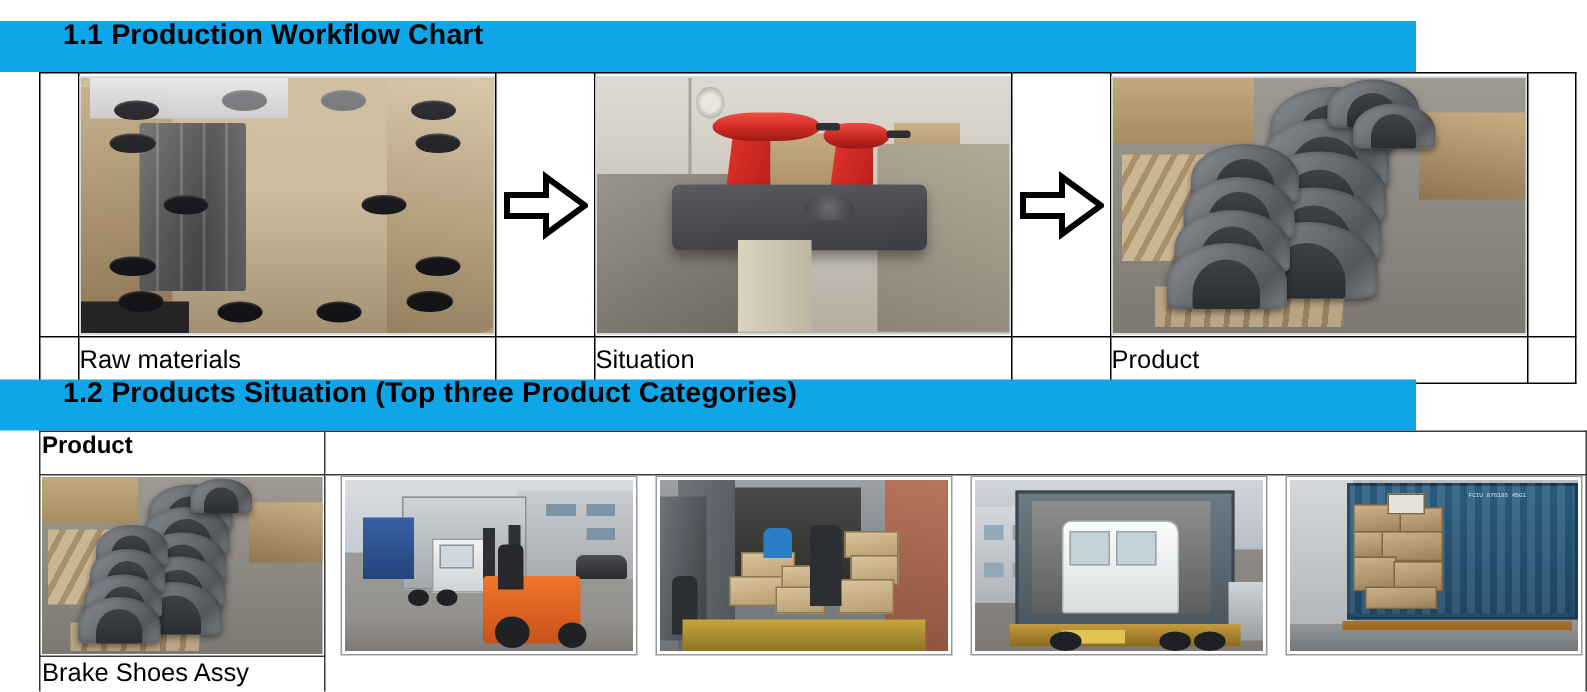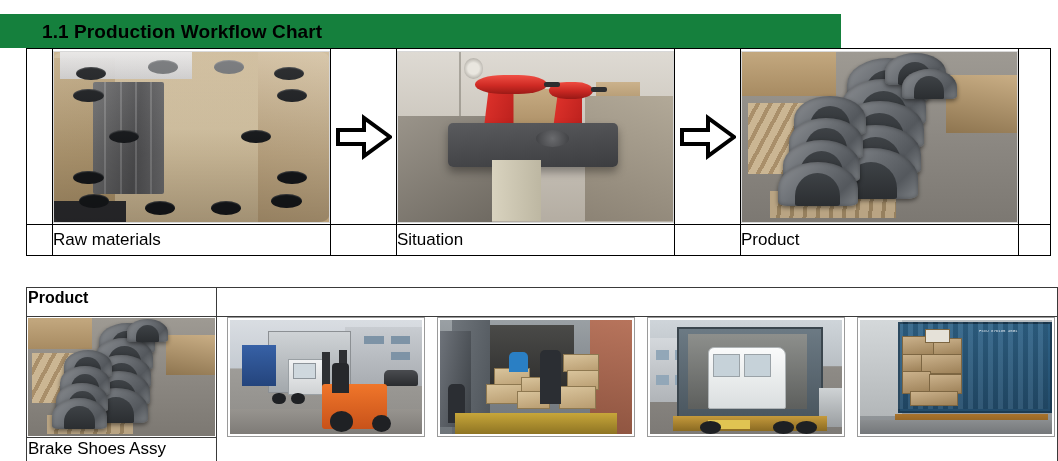--- a/index.html
+++ b/index.html
@@ -18,24 +18,24 @@
     position: relative;
     width: 1058px;
     height: 461px;
     background: #ffffff;
   }
 
   
   .section-banner {
     position: absolute;
     left: 0;
-    width: 841px;
-    background: #15803d;
+    width: 944px;
+    background: #0ea5e9;
     display: flex;
-    align-items: center;
+    align-items: flex-start;
     box-sizing: border-box;
   }
   .section-banner .banner-text {
     font-size: 19px;
     font-weight: bold;
     color: #000000;
     letter-spacing: 0.1px;
     padding-left: 42px;
     line-height: 1;
     white-space: nowrap;
@@ -416,20 +416,23 @@
       <td class="caption-cell">Raw materials</td>
       <td class="caption-cell"></td>
       <td class="caption-cell">Situation</td>
       <td class="caption-cell"></td>
       <td class="caption-cell">Product</td>
       <td class="caption-cell"></td>
     </tr>
     </tbody>
   </table>
 
+  <div class="section-banner" id="banner-2">
+    <span class="banner-text">1.2 Products Situation (Top three Product Categories)</span>
+  </div>
 
   <table class="ps-table">
     <colgroup>
         <col class="col-product">
         <col>
       </colgroup>
     <tbody>
       <tr>
         <td class="ps-head">Product</td>
         <td class="ps-head ps-head-blank"></td>

